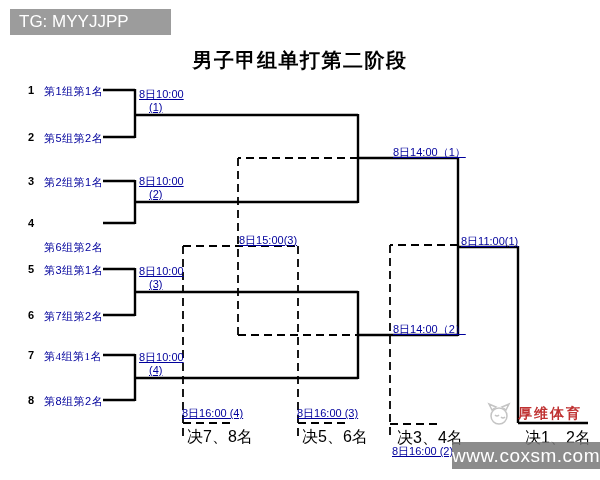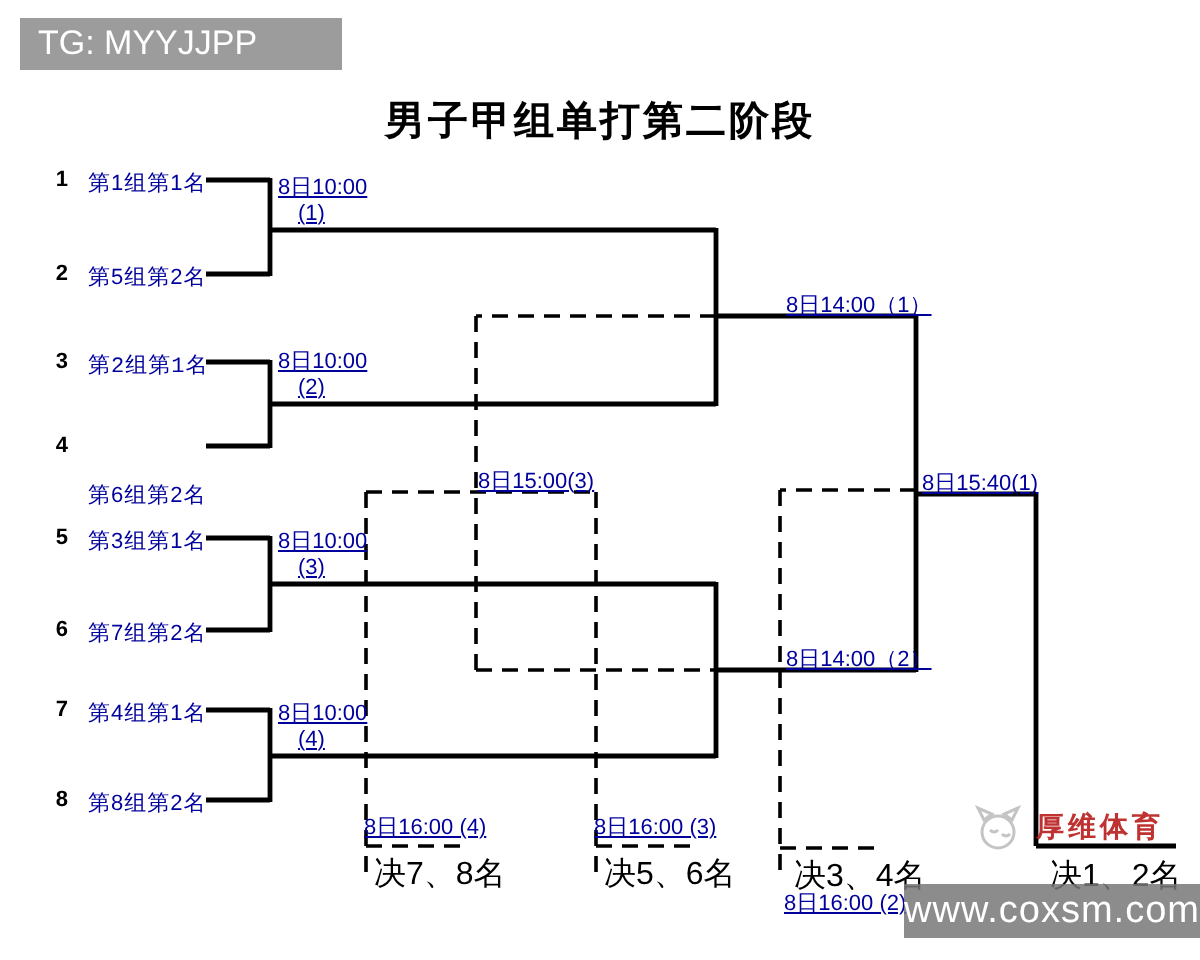--- a/index.html
+++ b/index.html
@@ -63,29 +63,29 @@
     <span>TG: MYYJJPP</span>
   </div>
 
   <div class="abs" id="title">男子甲组单打第二阶段</div>
 
   <div class="abs seed" style="left:20px;top:84px;">1</div>
   <div class="abs pname" style="left:44px;top:84px;">第1组第1名</div>
   <div class="abs seed" style="left:20px;top:131px;">2</div>
   <div class="abs pname" style="left:44px;top:131px;">第5组第2名</div>
   <div class="abs seed" style="left:20px;top:175px;">3</div>
-  <div class="abs pname" style="left:44px;top:175px;font-family:Liberation Mono, monospace;">第2组第1名</div>
+  <div class="abs pname" style="left:44px;top:175px;">第2组第1名</div>
   <div class="abs seed" style="left:20px;top:217px;">4</div>
   <div class="abs pname" style="left:44px;top:217px;margin-top:23px;">第6组第2名</div>
   <div class="abs seed" style="left:20px;top:263px;">5</div>
   <div class="abs pname" style="left:44px;top:263px;">第3组第1名</div>
   <div class="abs seed" style="left:20px;top:309px;">6</div>
   <div class="abs pname" style="left:44px;top:309px;">第7组第2名</div>
   <div class="abs seed" style="left:20px;top:349px;">7</div>
-  <div class="abs pname" style="left:44px;top:349px;">第4组第1名</div>
+  <div class="abs pname" style="left:44px;top:349px;font-family:Liberation Serif, serif;">第4组第1名</div>
   <div class="abs seed" style="left:20px;top:394px;">8</div>
   <div class="abs pname" style="left:44px;top:394px;">第8组第2名</div>
 
   <div class="abs mlabel" style="left:139px;top:88px;">
     <span class="t">8日10:00</span>
     <span class="n">(1)</span>
   </div>
   <div class="abs mlabel" style="left:139px;top:175px;">
     <span class="t">8日10:00</span>
     <span class="n">(2)</span>
@@ -94,21 +94,21 @@
     <span class="t">8日10:00</span>
     <span class="n">(3)</span>
   </div>
   <div class="abs mlabel" style="left:139px;top:351px;">
     <span class="t">8日10:00</span>
     <span class="n">(4)</span>
   </div>
 
   <div class="abs link1" style="left:393px;top:145px;">8日14:00（1）</div>
   <div class="abs link1" style="left:393px;top:322px;">8日14:00（2）</div>
-  <div class="abs link1" style="left:461px;top:234px;">8日15:40(1)</div>
+  <div class="abs link1" style="left:461px;top:234px;">8日11:00(1)</div>
   <div class="abs link1" style="left:239px;top:233px;">8日15:00(3)</div>
 
   <div class="abs link1" style="left:182px;top:406px;">8日16:00 (4)</div>
   <div class="abs place" style="left:187px;top:427px;">决7、8名</div>
   <div class="abs link1" style="left:297px;top:406px;">8日16:00 (3)</div>
   <div class="abs place" style="left:302px;top:427px;">决5、6名</div>
   <div class="abs link1" style="left:392px;top:407px;margin-top:37px;">8日16:00 (2)</div>
   <div class="abs place" style="left:397px;top:428px;">决3、4名</div>
   <div class="abs place" style="left:525px;top:428px;">决1、2名</div>
 

